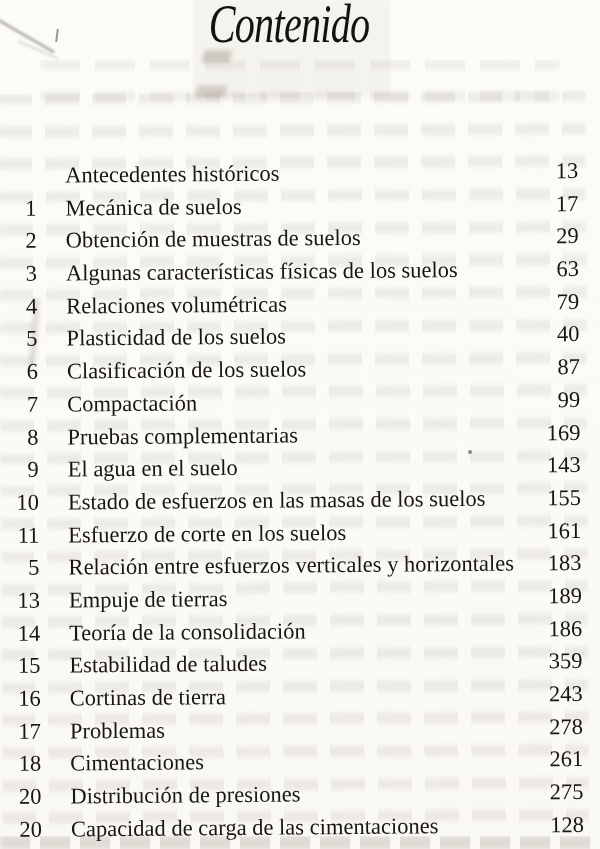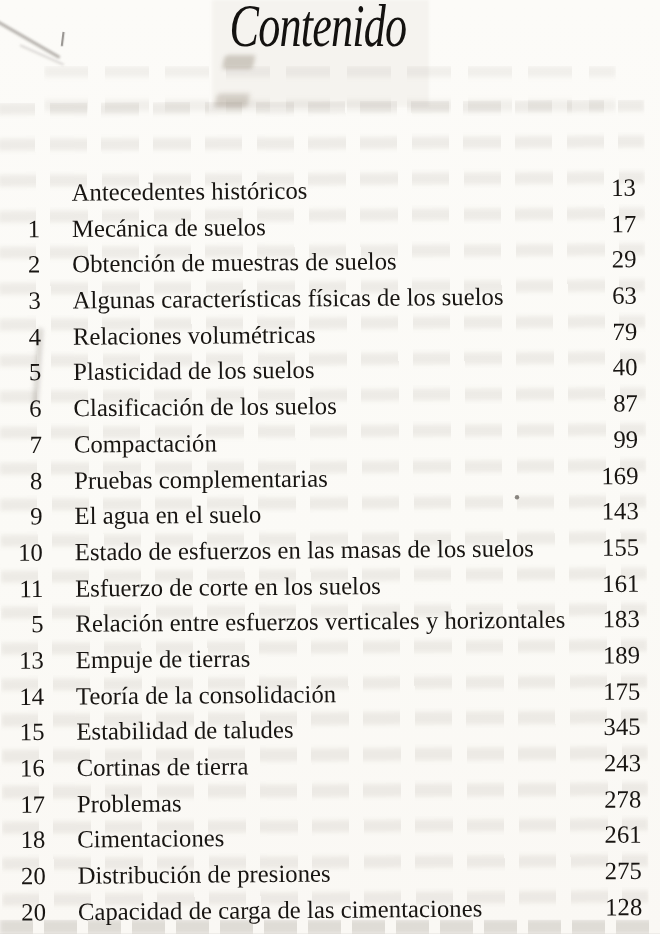--- a/index.html
+++ b/index.html
@@ -210,27 +210,27 @@
 
     <div class="row">
       <span class="num">13</span>
       <span class="ttl">Empuje de tierras</span>
       <span class="pg">189</span>
     </div>
 
     <div class="row">
       <span class="num">14</span>
       <span class="ttl">Teoría de la consolidación</span>
-      <span class="pg">175</span>
+      <span class="pg">186</span>
     </div>
 
     <div class="row">
       <span class="num">15</span>
       <span class="ttl">Estabilidad de taludes</span>
-      <span class="pg">345</span>
+      <span class="pg">359</span>
     </div>
 
     <div class="row">
       <span class="num">16</span>
       <span class="ttl">Cortinas de tierra</span>
       <span class="pg">243</span>
     </div>
 
     <div class="row">
       <span class="num">17</span>

